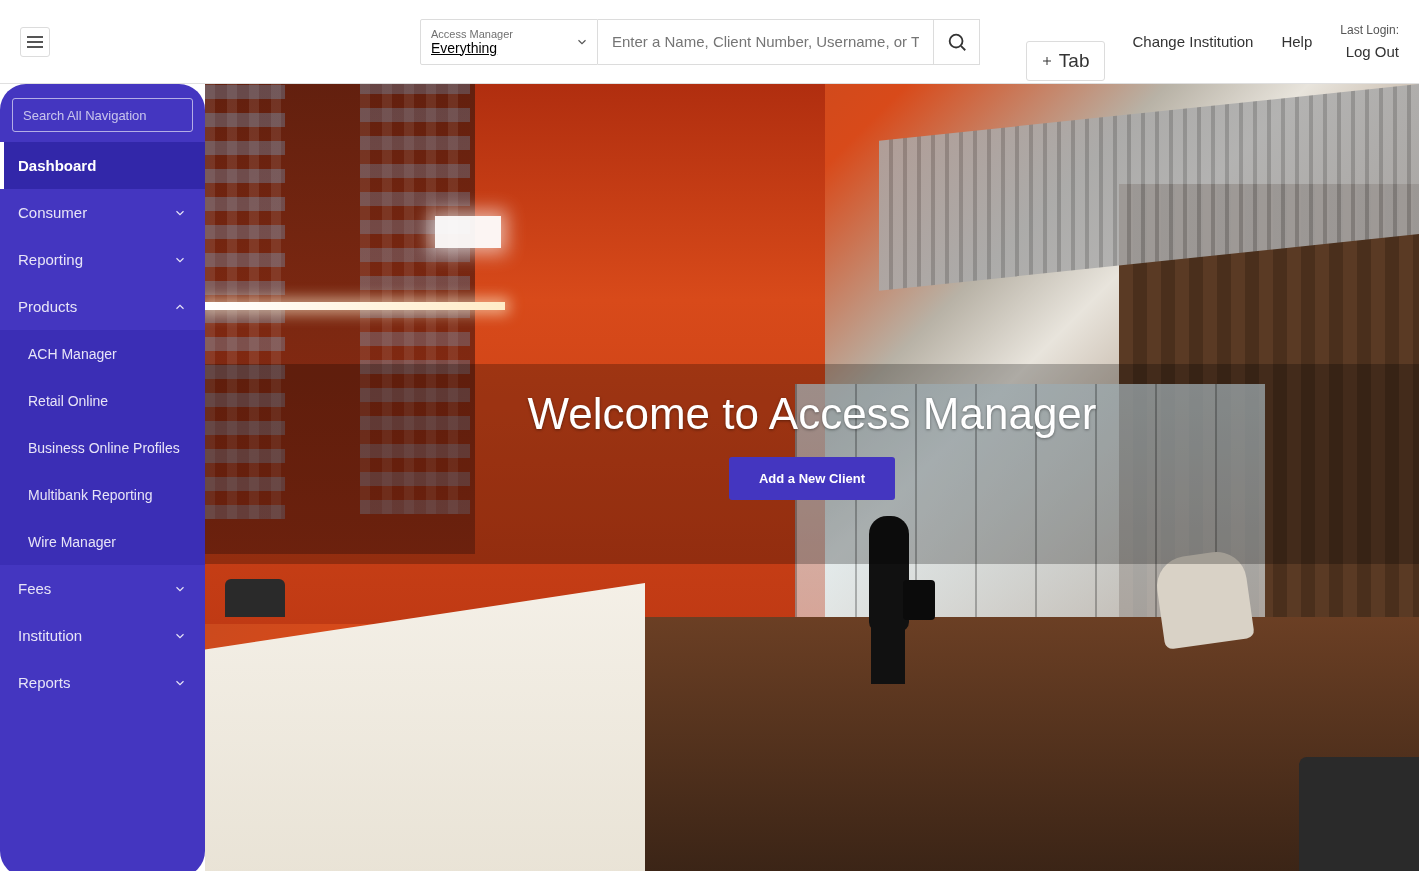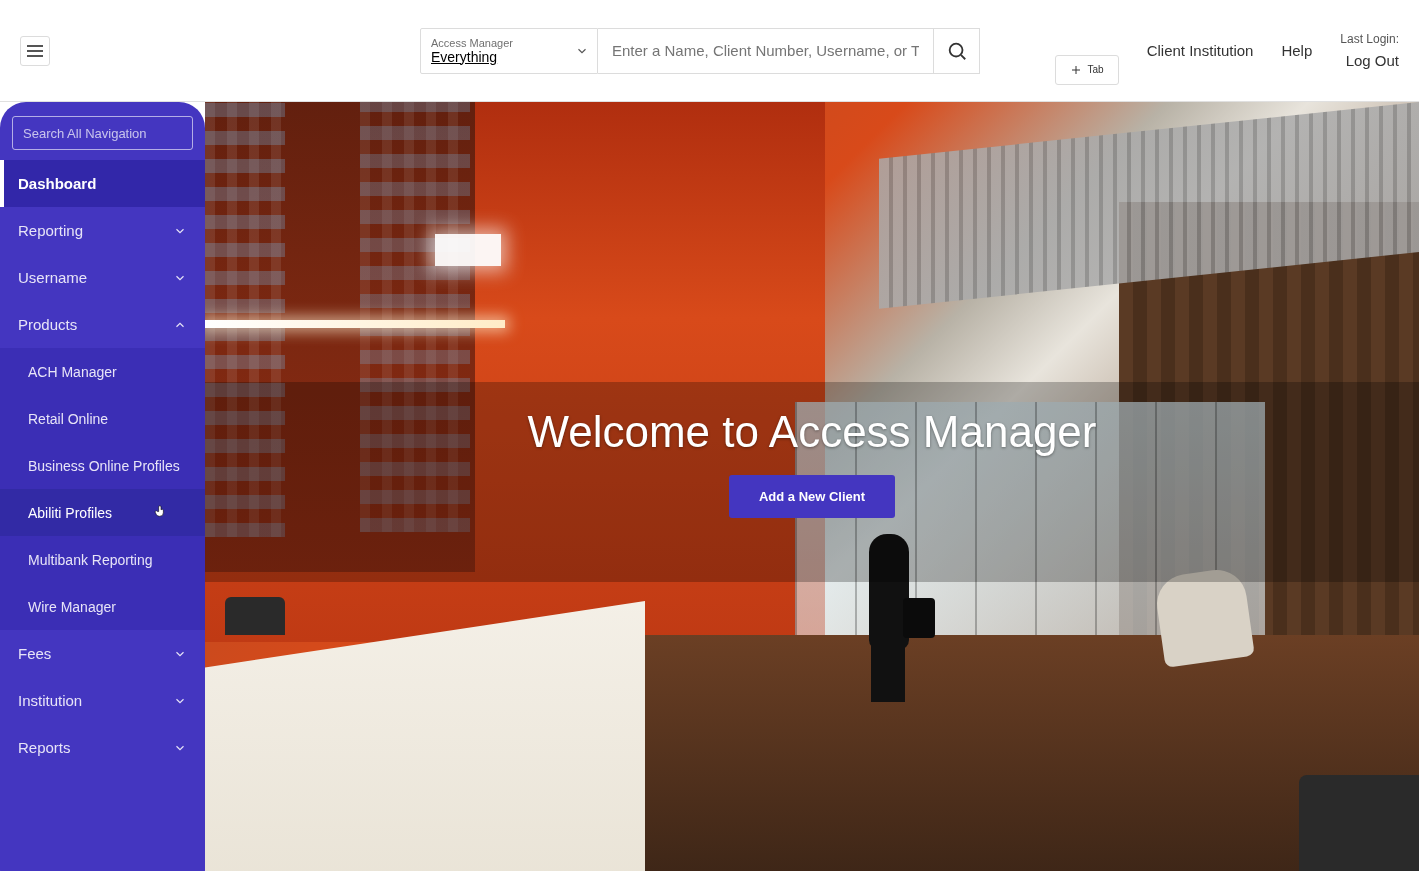--- a/index.html
+++ b/index.html
@@ -8,21 +8,21 @@
       font-size: 14px;
       color: #333;
       width: 1419px;
       height: 871px;
       overflow: hidden;
       background: #fff;
     }
 
     
     .header {
-      height: 102px;
+      height: 84px;
       display: flex;
       align-items: center;
       padding: 0 20px;
       background: #fff;
       border-bottom: 1px solid #e0e0e0;
     }
     .hamburger-btn {
       width: 30px;
       height: 30px;
       border: 1px solid #dcdcdc;
@@ -108,21 +108,21 @@
       gap: 28px;
     }
     .tab-btn {
       border: 1px solid #dcdcdc;
       border-radius: 3px;
       padding: 8px 14px;
       cursor: pointer;
       display: flex;
       align-items: center;
       gap: 6px;
-      font-size: 10px;
+      font-size: 19px;
       color: #333;
       background: #fff;
       margin-top: 38px;
     }
     .header-link {
       font-size: 15px;
       color: #333;
       cursor: pointer;
     }
     .header-login-block {
@@ -468,21 +468,21 @@
   <div class="header-right">
     <button class="tab-btn">
       <span>
         <svg width="12" height="12" viewBox="0 0 24 24" fill="none" stroke="#333" stroke-width="2">
             <line x1="12" y1="4" x2="12" y2="20"></line>
             <line x1="4" y1="12" x2="20" y2="12"></line>
           </svg>
       </span>
       <span>Tab</span>
     </button>
-    <span class="header-link">Client Institution</span>
+    <span class="header-link">Change Institution</span>
     <span class="header-link">Help</span>
     <div class="header-login-block">
       <span class="last-login">Last Login:</span>
       <span class="header-link">Log Out</span>
     </div>
   </div>
 </div>
 
 <div class="body">
 
@@ -490,30 +490,30 @@
     <div class="nav-search">
       <input type="text" placeholder="Search All Navigation" style="">
 
     </div>
 
     <div class="nav-item active">
       <span>Dashboard</span>
     </div>
 
     <div class="nav-item">
-      <span>Reporting</span>
+      <span>Consumer</span>
       <span>
         <svg width="14" height="14" viewBox="0 0 24 24" fill="none" stroke="#e7e4f7" stroke-width="2">
             <polyline points="6 9 12 15 18 9"></polyline>
           </svg>
       </span>
     </div>
 
     <div class="nav-item">
-      <span>Username</span>
+      <span>Reporting</span>
       <span>
         <svg width="14" height="14" viewBox="0 0 24 24" fill="none" stroke="#e7e4f7" stroke-width="2">
             <polyline points="6 9 12 15 18 9"></polyline>
           </svg>
       </span>
     </div>
 
 
     <div class="nav-item">
       <span>Products</span>
@@ -526,28 +526,20 @@
 
     <div class="nav-sub">
       <div class="nav-sub-item">
         <span>ACH Manager</span>
       </div>
       <div class="nav-sub-item">
         <span>Retail Online</span>
       </div>
       <div class="nav-sub-item">
         <span>Business Online Profiles</span>
-      </div>
-      <div class="nav-sub-item hover">
-        <span>Abiliti Profiles</span>
-        <span class="cursor-hand" style="position:absolute; right:34px; top:14px;">
-          <svg width="14" height="16" viewBox="0 0 24 24" fill="#fff" stroke="#000" stroke-width="1">
-              <path d="M8 13V5a2 2 0 1 1 4 0v5l1-.5a2 2 0 0 1 3 1.7V15a6 6 0 0 1-6 6h-1a6 6 0 0 1-5-3l-2-4a2 2 0 0 1 3-2l1 1z"></path>
-            </svg>
-        </span>
       </div>
       <div class="nav-sub-item">
         <span>Multibank Reporting</span>
       </div>
       <div class="nav-sub-item">
         <span>Wire Manager</span>
       </div>
     </div>
 
     <div class="nav-item">

